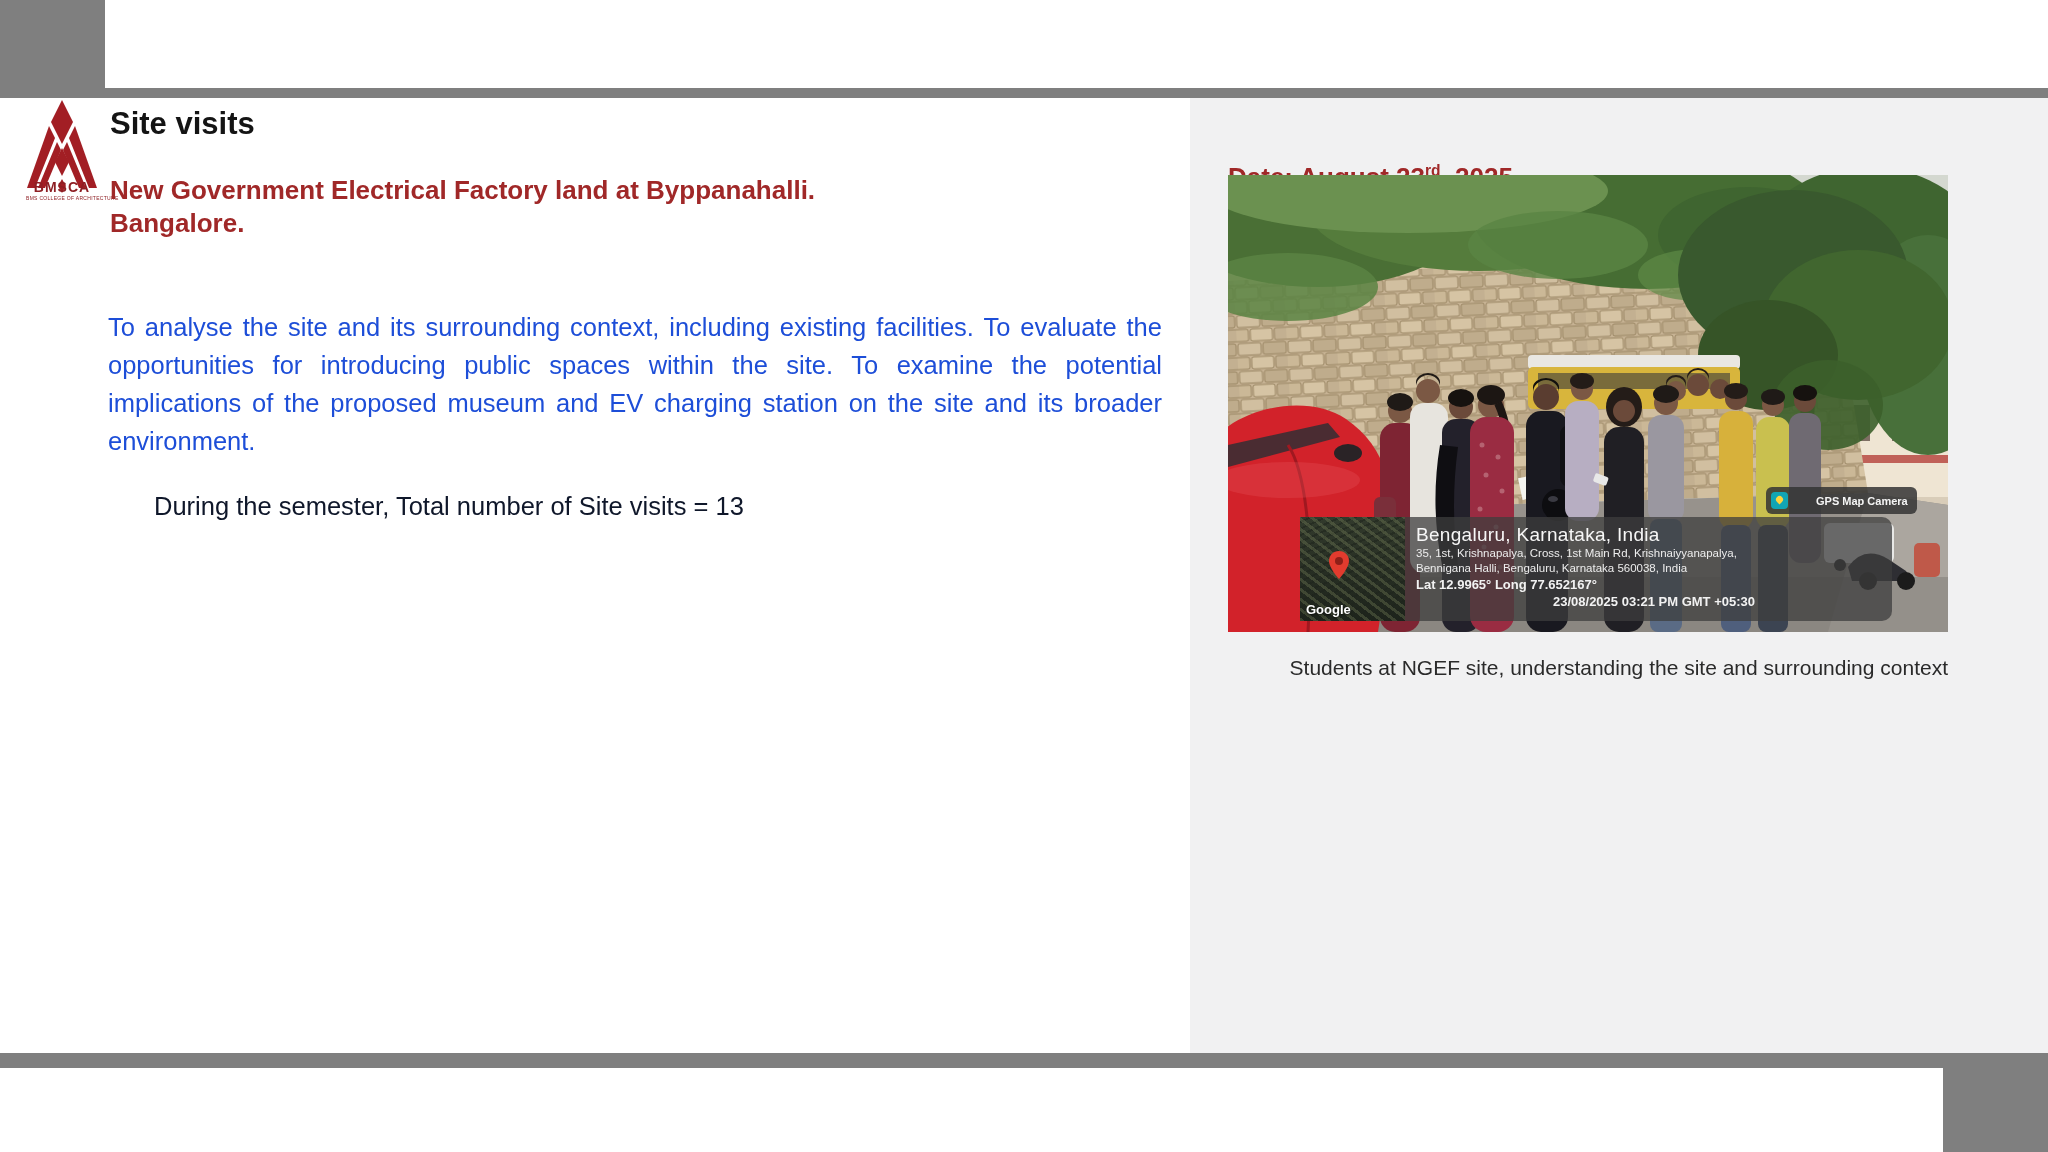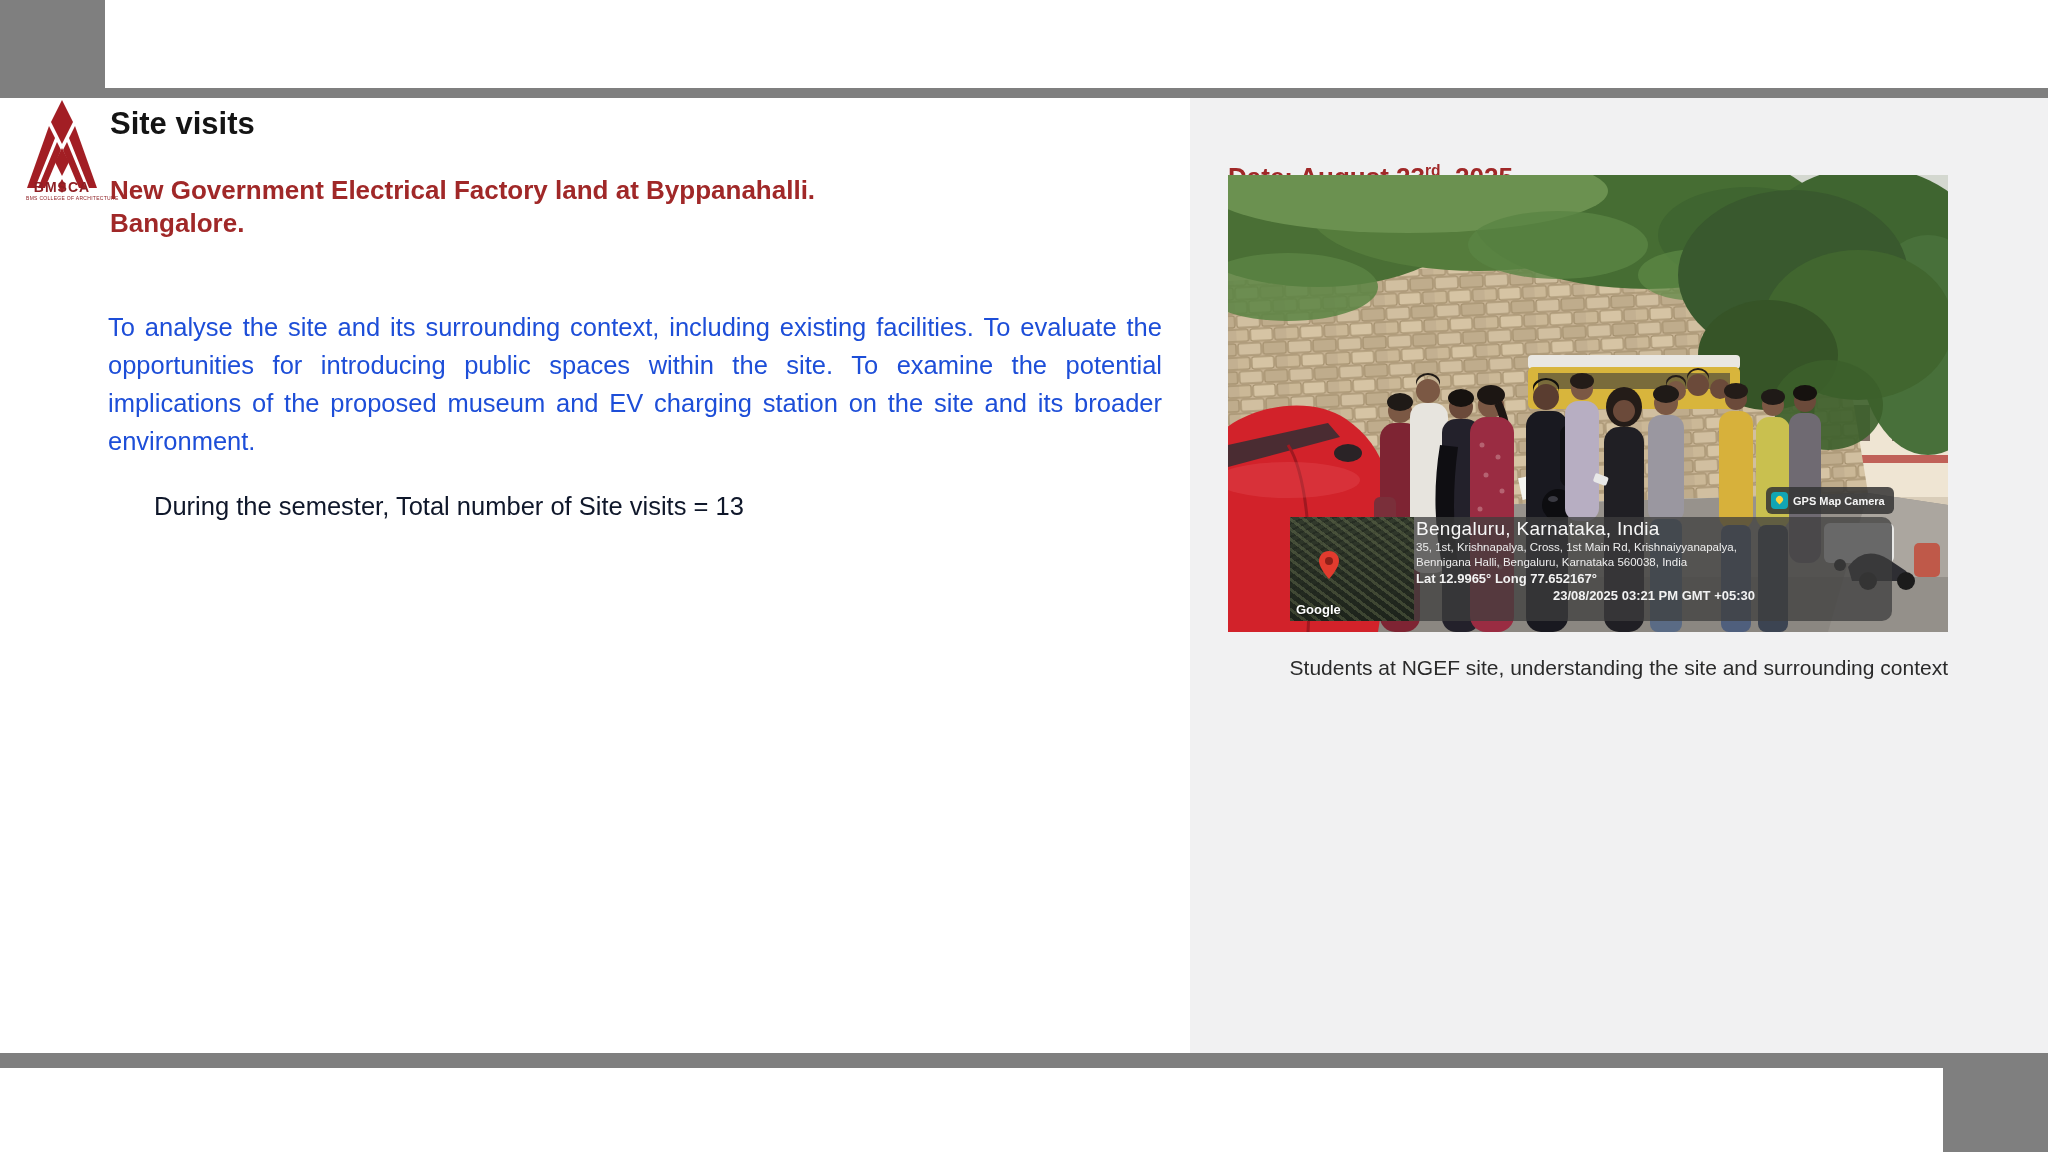--- a/index.html
+++ b/index.html
@@ -33,30 +33,30 @@
   .photo{position:absolute;left:1228px;top:175px;width:720px;height:457px;overflow:hidden;background:#cfd3cc;}
   .photo svg.scene{position:absolute;left:0;top:0;}
   .photo-caption{position:absolute;left:1228px;top:656px;width:720px;text-align:right;font-size:21px;color:#2a2a2a;}
 
   
   .gps-badge{position:absolute;left:538px;top:312px;height:27px;display:flex;align-items:center;gap:5px;
              background:rgba(52,52,52,.85);border-radius:6px;padding:0 9px 0 5px;}
   .gps-app-icon{width:17px;height:17px;border-radius:4px;background:#12a5b4;position:relative;flex:0 0 auto;}
   .gps-app-icon::after{content:"";position:absolute;left:5px;top:4px;width:7px;height:7px;border-radius:50% 50% 50% 0;
              background:#ffd43d;transform:rotate(-45deg);}
-  .gps-badge-label{font-size:11px;font-weight:bold;color:#f5f5f5;white-space:nowrap;}
+  .gps-badge-label{font-size:11px;font-weight:bold;color:#f5f5f5;white-space:nowrap;margin-left:23px;}
 
   .gps-box{position:absolute;left:177px;top:342px;width:487px;height:104px;background:rgba(62,62,62,.75);
-           border-radius:0 10px 10px 0;padding:0 0 0 11px;box-sizing:border-box;color:#f7f7f7;}
+           border-radius:0 10px 10px 0;padding:6px 0 0 11px;box-sizing:border-box;color:#f7f7f7;}
   .gps-title{font-size:19px;line-height:23px;letter-spacing:.3px;}
   .gps-addr{font-size:11.5px;line-height:15px;color:#ededed;}
   .gps-coords{font-size:13px;line-height:17px;font-weight:bold;color:#f2f2f2;}
   .gps-time{font-size:13px;line-height:17px;font-weight:bold;color:#f2f2f2;text-align:center;}
 
-  .gps-map{position:absolute;left:62px;top:342px;width:124px;height:104px;overflow:hidden;
+  .gps-map{position:absolute;left:72px;top:342px;width:105px;height:104px;overflow:hidden;
            background:
              repeating-linear-gradient(37deg, rgba(120,130,90,.35) 0 3px, rgba(0,0,0,0) 3px 8px),
              repeating-linear-gradient(-24deg, rgba(30,36,28,.55) 0 2px, rgba(0,0,0,0) 2px 6px),
              linear-gradient(#323a2c,#1d231b);}
   .gps-map .google-label{position:absolute;left:6px;bottom:4px;font-size:13px;font-weight:bold;color:#ffffff;
            text-shadow:0 1px 2px rgba(0,0,0,.8);}
   .map-pin{position:absolute;left:28px;top:34px;}
 </style>
 </head>
 <body>

